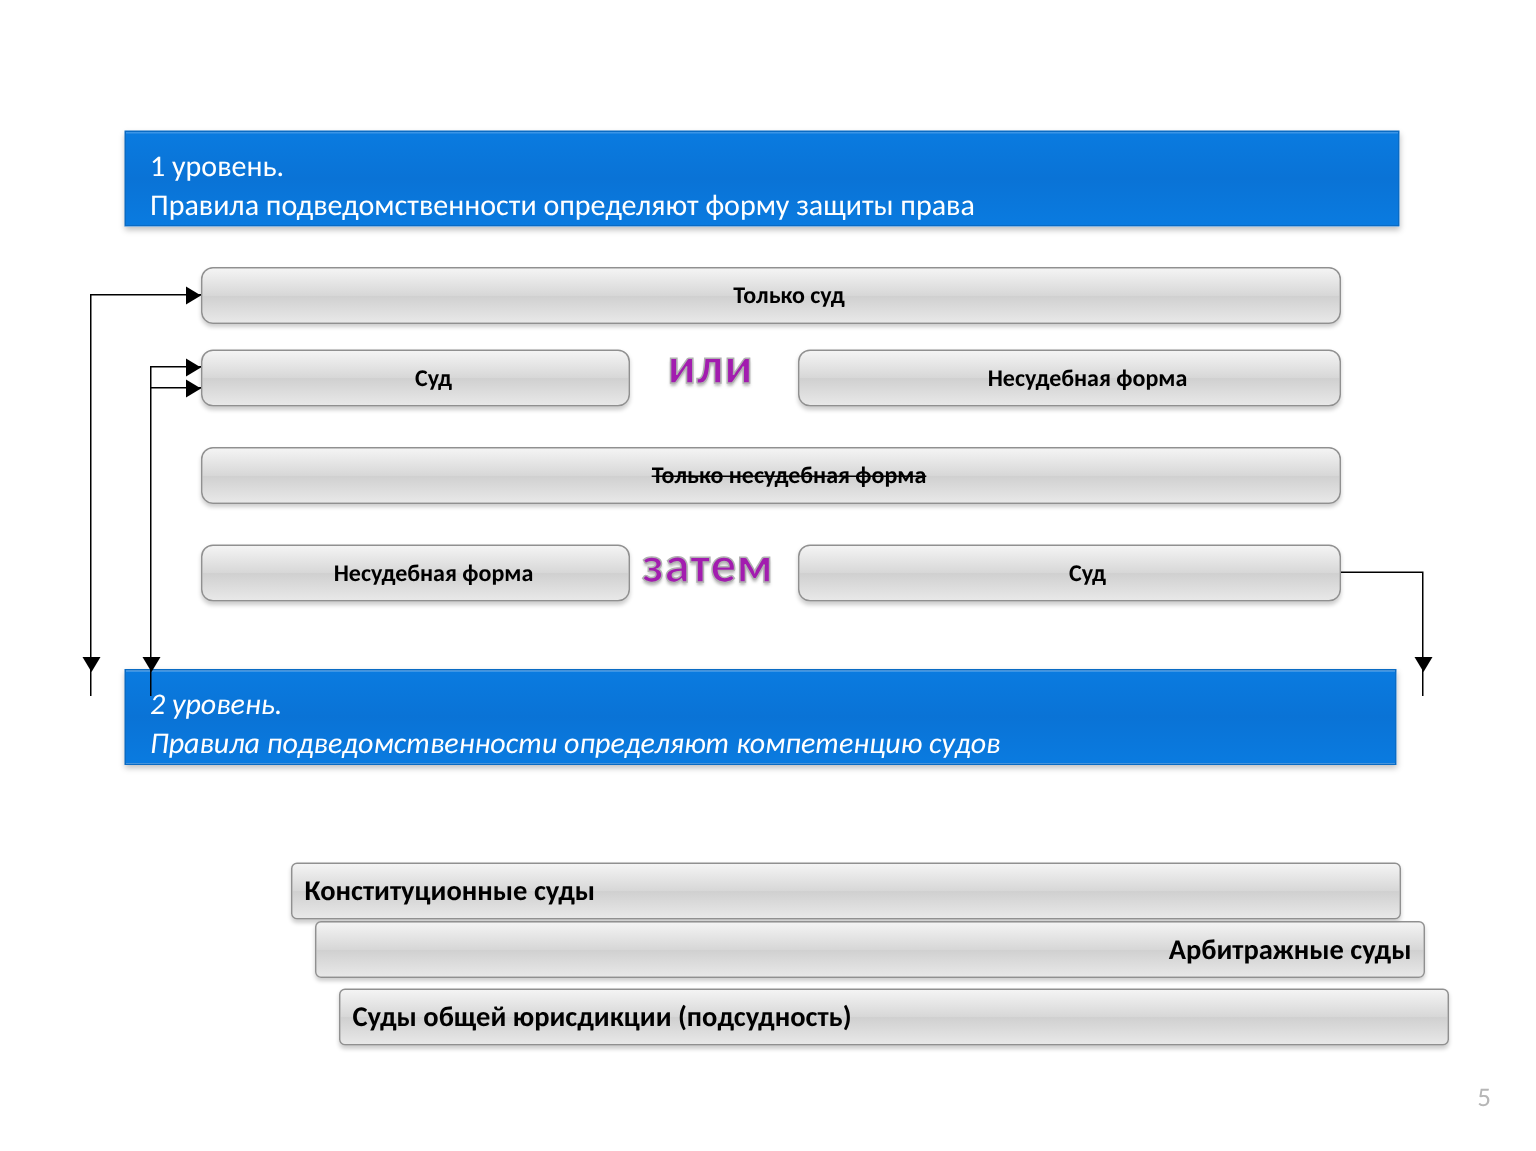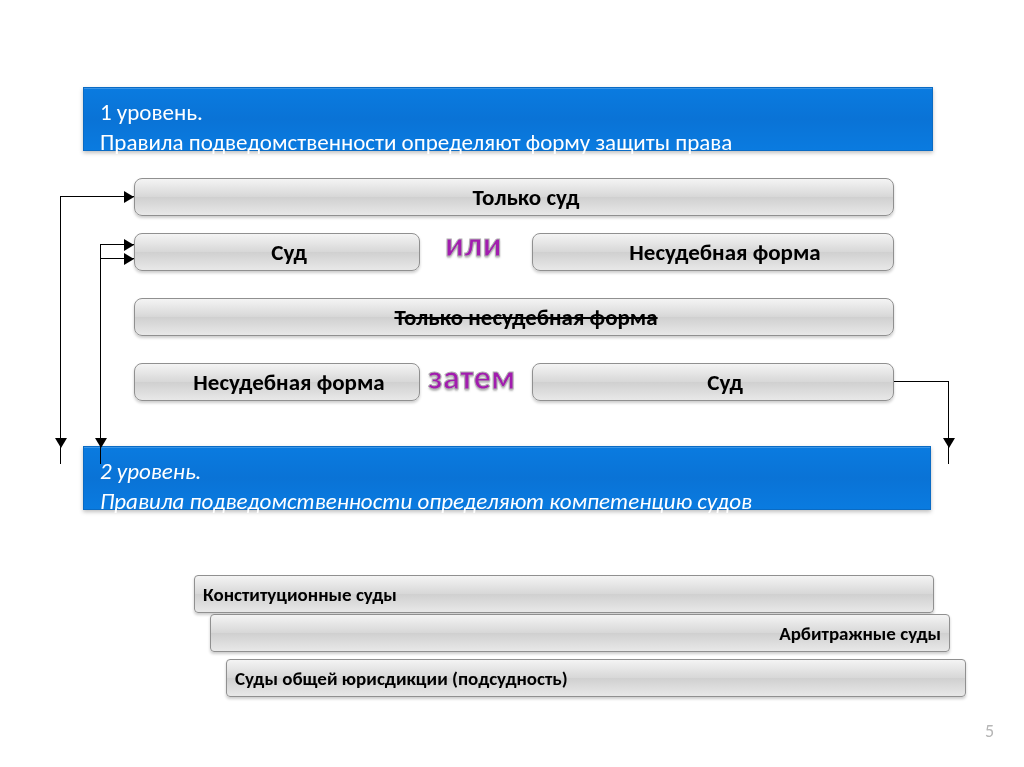--- a/index.html
+++ b/index.html
@@ -12,34 +12,34 @@
     position: relative;
   }
   .slide {
     position: absolute;
     inset: 0;
   }
   .blue-header {
     position: absolute;
     background: linear-gradient(to bottom, #0a7be0 0%, #0a73d6 50%, #0a7be0 100%);
     color: #ffffff;
-    font-size: 23px;
+    font-size: 20px;
     line-height: 1.3;
     padding: 10px 16px;
     border: 1px solid #0a6bc4;
     box-shadow: 0 2px 4px rgba(0,0,0,.25), inset 0 1px 0 rgba(255,255,255,.2);
   }
   .gray-box {
     position: absolute;
     background: linear-gradient(to bottom, #f4f4f4 0%, #d7d7d7 50%, #d0d0d0 51%, #e8e8e8 100%);
     border: 1px solid #909090;
     border-radius: 8px;
     color: #000000;
     font-weight: bold;
-    font-size: 23px;
+    font-size: 16px;
     text-align: center;
     display: flex;
     align-items: center;
     justify-content: center;
     box-shadow: 0 2px 3px rgba(0,0,0,.2);
     padding-left: 24px;
   }
   .gray-box.left { font-size: 19px; padding: 0 8px; margin-top: 31px; }
   .striked { text-decoration: line-through; }
   .outline-text {

